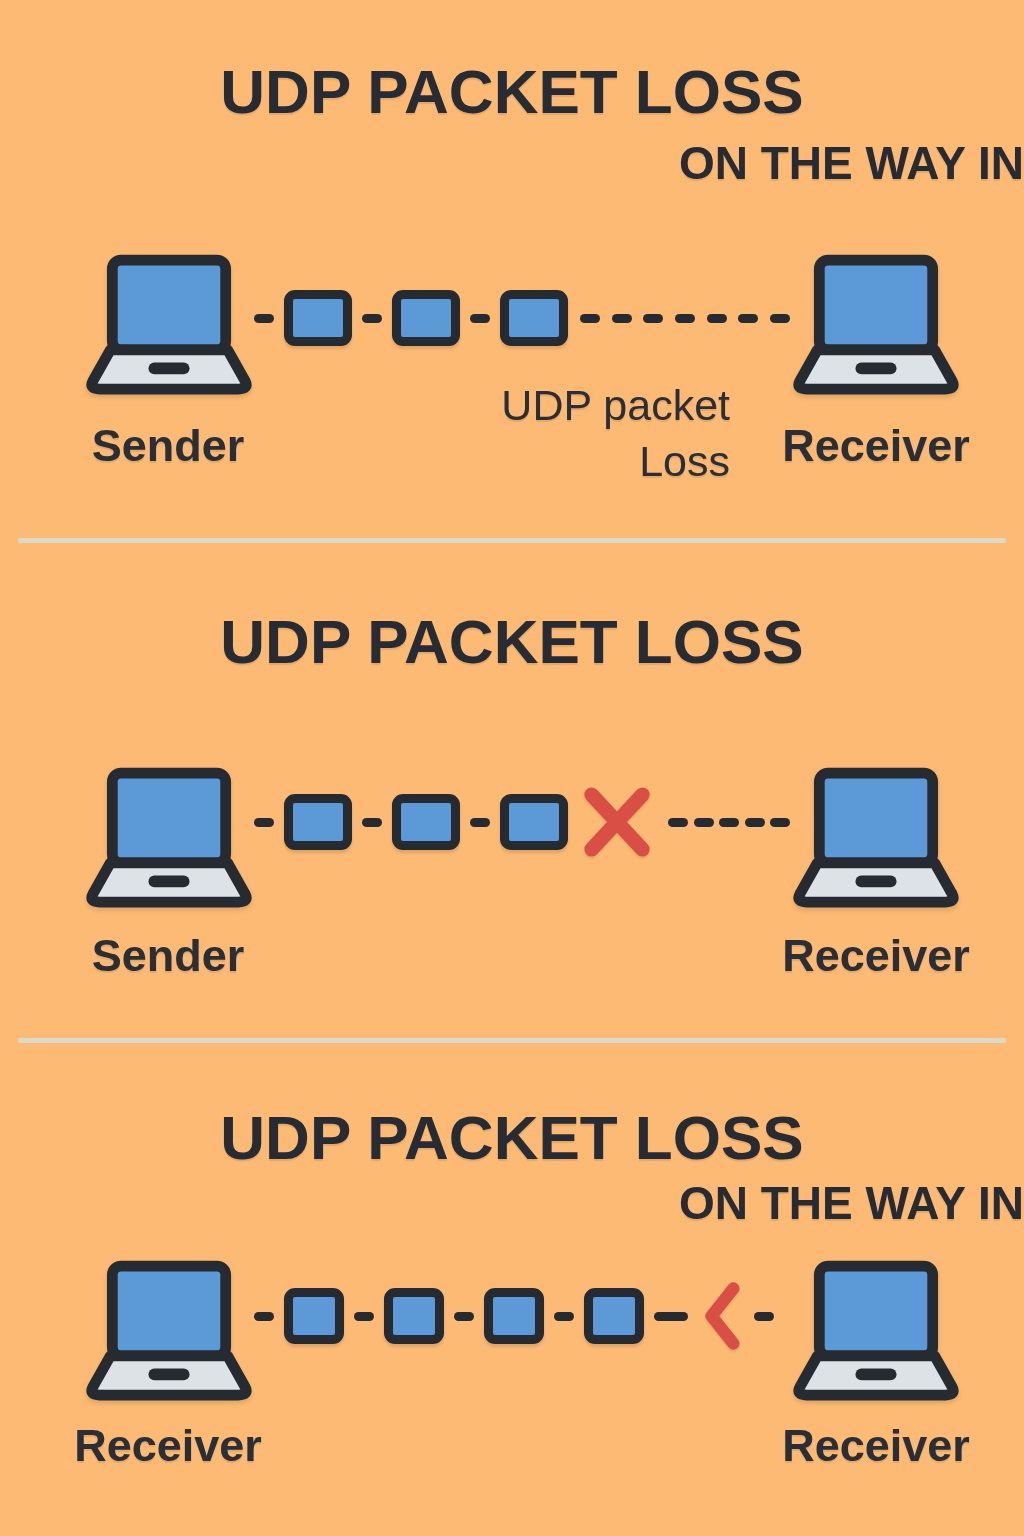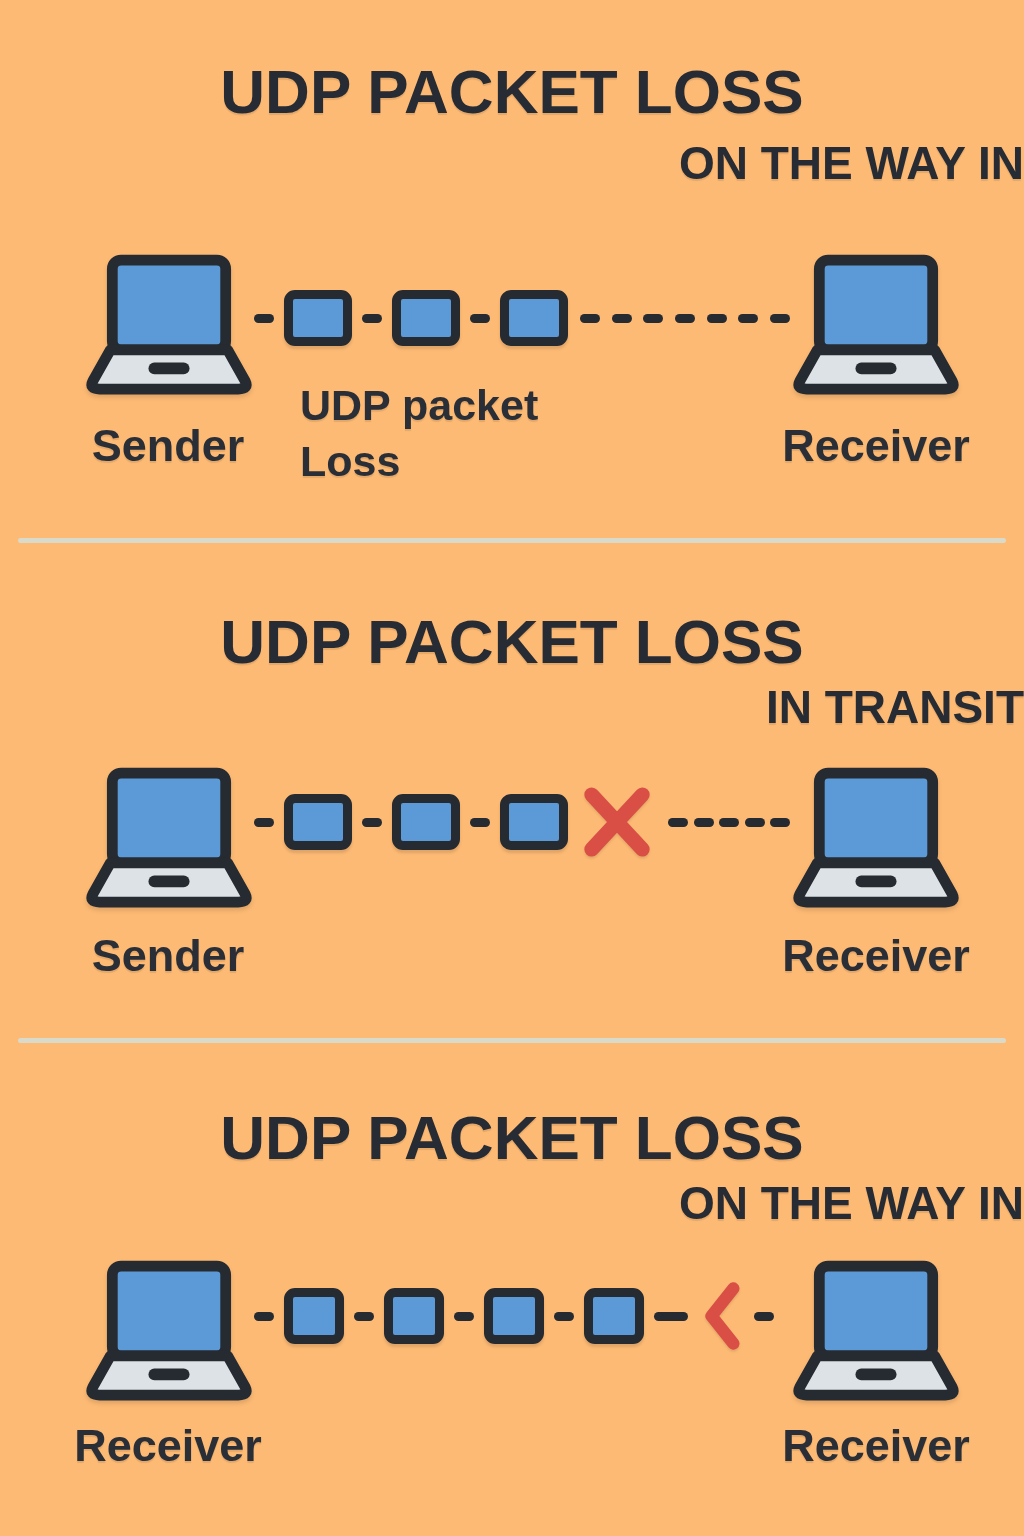--- a/index.html
+++ b/index.html
@@ -56,21 +56,21 @@
   #panel3 .packet{width:42px;}
   .trail{
     flex:1;display:flex;align-items:center;justify-content:space-between;
     padding:0 2px;height:100%;
   }
   .x-marker{width:78px;height:82px;flex:none;filter:drop-shadow(0 2px 1px rgba(0,0,0,0.10));}
   .chevron-marker{width:46px;height:74px;flex:none;filter:drop-shadow(0 2px 1px rgba(0,0,0,0.10));}
 
   .annotation{
     position:absolute;top:378px;left:300px;width:430px;
-    text-align:left;font-size:43px;font-weight:bold;color:#2a2f37;
+    text-align:right;font-size:43px;font-weight:normal;color:#2a2f37;
     line-height:1.3;white-space:pre-line;
     text-shadow:0 2px 1px rgba(0,0,0,0.10);
   }
   .divider{
     position:absolute;left:18px;right:18px;height:5px;
     background:#dadacb;border-radius:3px;
   }
   #divider1{top:538px;}
   #divider2{top:1038px;}
 </style>
@@ -116,21 +116,20 @@
     <div class="annotation">UDP packet
 Loss</div>
     <div class="node-label label-left">Sender</div>
     <div class="node-label label-right">Receiver</div>
   </section>
 
   <div class="divider" id="divider1"></div>
 
   <section class="panel" id="panel2">
     <div class="panel-title">UDP PACKET LOSS</div>
-    <div class="panel-subtitle">IN TRANSIT</div>
 
     <svg class="laptop left" viewBox="0 0 176 148">
       <rect x="30" y="8" width="116" height="92" rx="9" fill="#5b9ad6" stroke="#262a31" stroke-width="11"></rect>
       <path d="M28 100 L148 100 L166 132 Q170 140 159 140 L17 140 Q6 140 10 132 Z" fill="#dde2e6" stroke="#262a31" stroke-width="11" stroke-linejoin="round"></path>
       <rect x="67" y="113" width="42" height="12" rx="6" fill="#262a31"></rect>
     </svg>
 
     <div class="flow">
         <div class="dash"></div>
         <div class="packet"></div>

